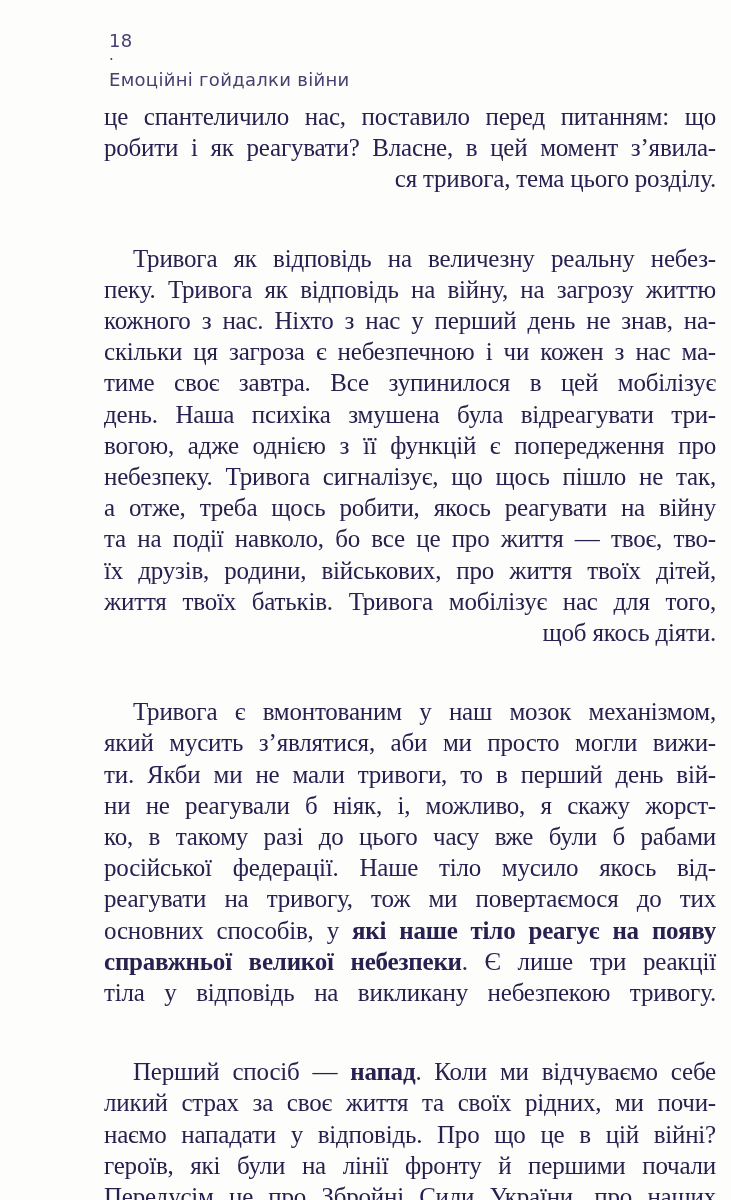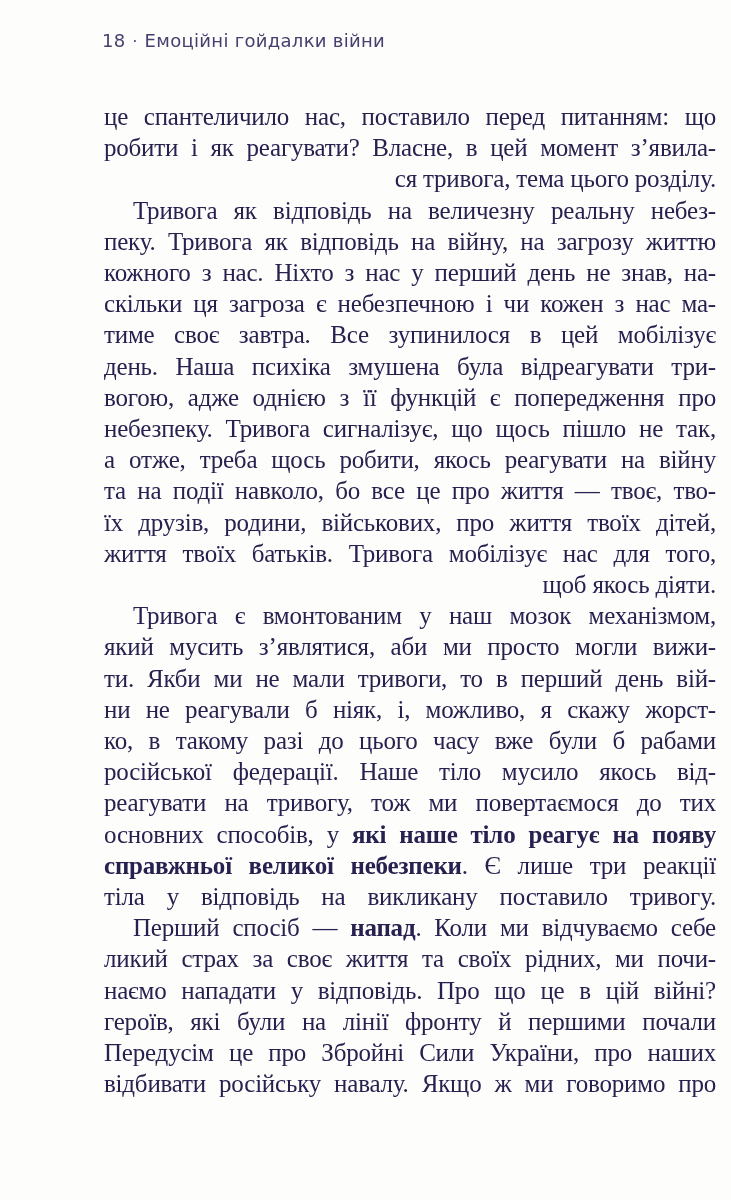--- a/index.html
+++ b/index.html
@@ -27,20 +27,21 @@
     position: absolute;
     left: 102px;
     top: 30px;
     display: flex;
     align-items: baseline;
     font-family: "DejaVu Sans", sans-serif;
     font-size: 18px;
     letter-spacing: 0.3px;
     color: var(--header-ink);
     white-space: nowrap;
+    flex-direction: column;
   }
   .page-header .sep {
     margin: 0 7px;
     font-size: 15px;
   }
   .page-body {
     position: absolute;
     left: 104px;
     top: 101px;
     width: 612px;
@@ -50,21 +51,21 @@
   }
   .paragraph { margin: 0; }
   .line {
     text-align: justify;
     text-align-last: justify;
   }
   .line.last {
     text-align: right;
     text-align-last: auto;
   }
-  .line.indent { text-indent: 29px; }
+  .line.indent { text-indent: 29px; margin-top: 48px; }
   .seg-bold { font-weight: 700; }
 </style>
 </head>
 <body>
 
 <div class="page">
   <header class="page-header">
     <span>18</span>
     <span class="sep">·</span>
     <span>Емоційні гойдалки війни</span>
@@ -93,21 +94,21 @@
       <div class="paragraph">
         <div class="line indent"><span>Тривога є вмонтованим у наш мозок механізмом,</span></div>
         <div class="line"><span>який мусить з’являтися, аби ми просто могли вижи-</span></div>
         <div class="line"><span>ти. Якби ми не мали тривоги, то в перший день вій-</span></div>
         <div class="line"><span>ни не реагували б ніяк, і, можливо, я скажу жорст-</span></div>
         <div class="line"><span>ко, в такому разі до цього часу вже були б рабами</span></div>
         <div class="line"><span>російської федерації. Наше тіло мусило якось від-</span></div>
         <div class="line"><span>реагувати на тривогу, тож ми повертаємося до тих</span></div>
         <div class="line"><span>основних способів, у </span><span class="seg-bold">які наше тіло реагує на появу</span></div>
         <div class="line"><span class="seg-bold">справжньої великої небезпеки</span><span>. Є лише три реакції</span></div>
-        <div class="line"><span>тіла у відповідь на викликану поставило тривогу.</span></div>
+        <div class="line"><span>тіла у відповідь на викликану небезпекою тривогу.</span></div>
       </div>
       <div class="paragraph">
         <div class="line indent"><span>Перший спосіб — </span><span class="seg-bold">напад</span><span>. Коли ми відчуваємо себе</span></div>
         <div class="line"><span>ликий страх за своє життя та своїх рідних, ми почи-</span></div>
         <div class="line"><span>наємо нападати у відповідь. Про що це в цій війні?</span></div>
         <div class="line"><span>героїв, які були на лінії фронту й першими почали</span></div>
         <div class="line"><span>Передусім це про Збройні Сили України, про наших</span></div>
         <div class="line"><span>відбивати російську навалу. Якщо ж ми говоримо про</span></div>
       </div>
     </main>

